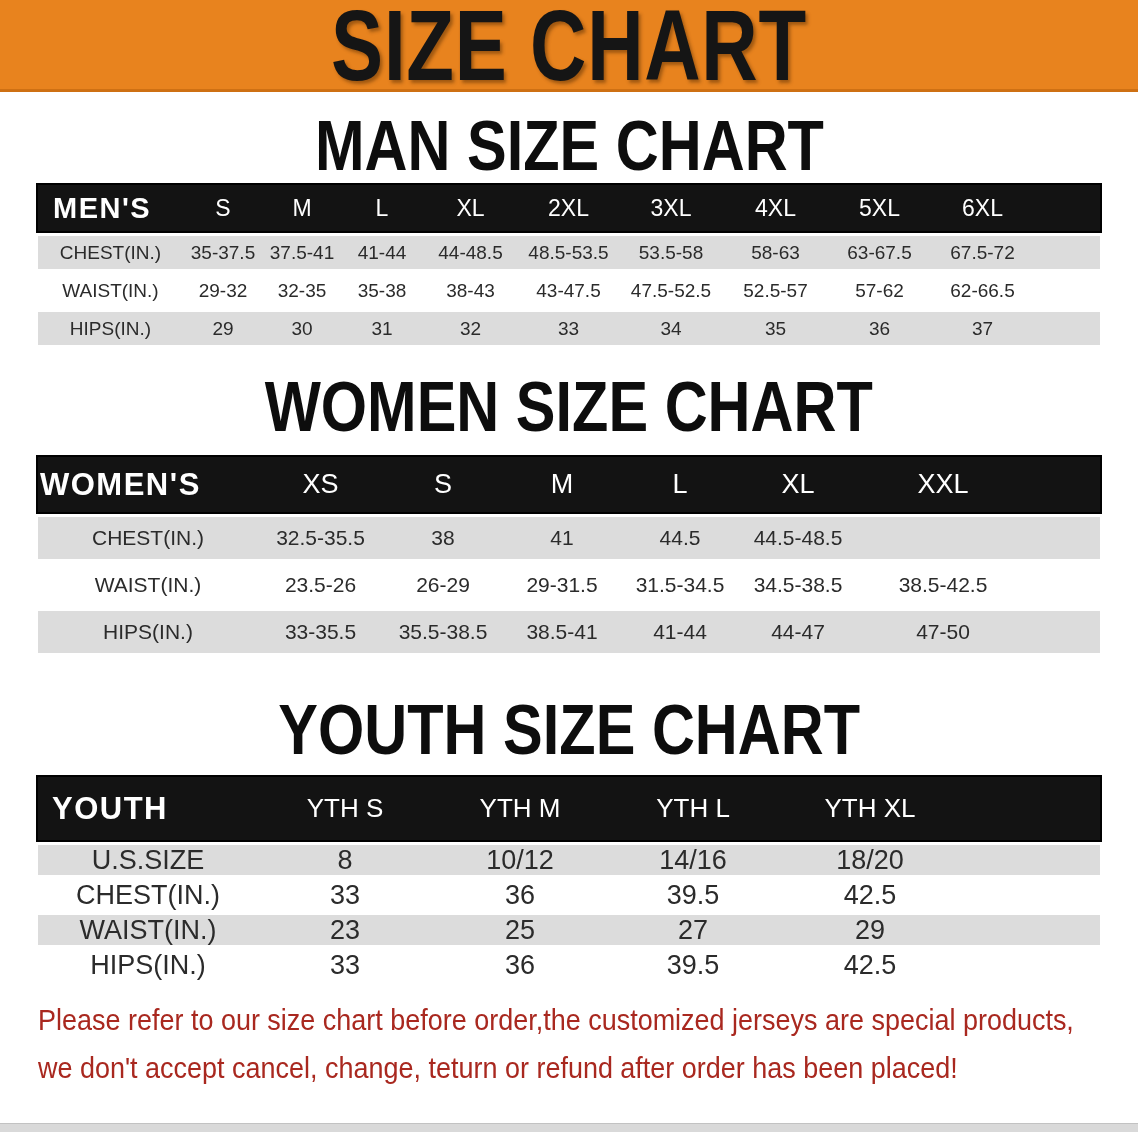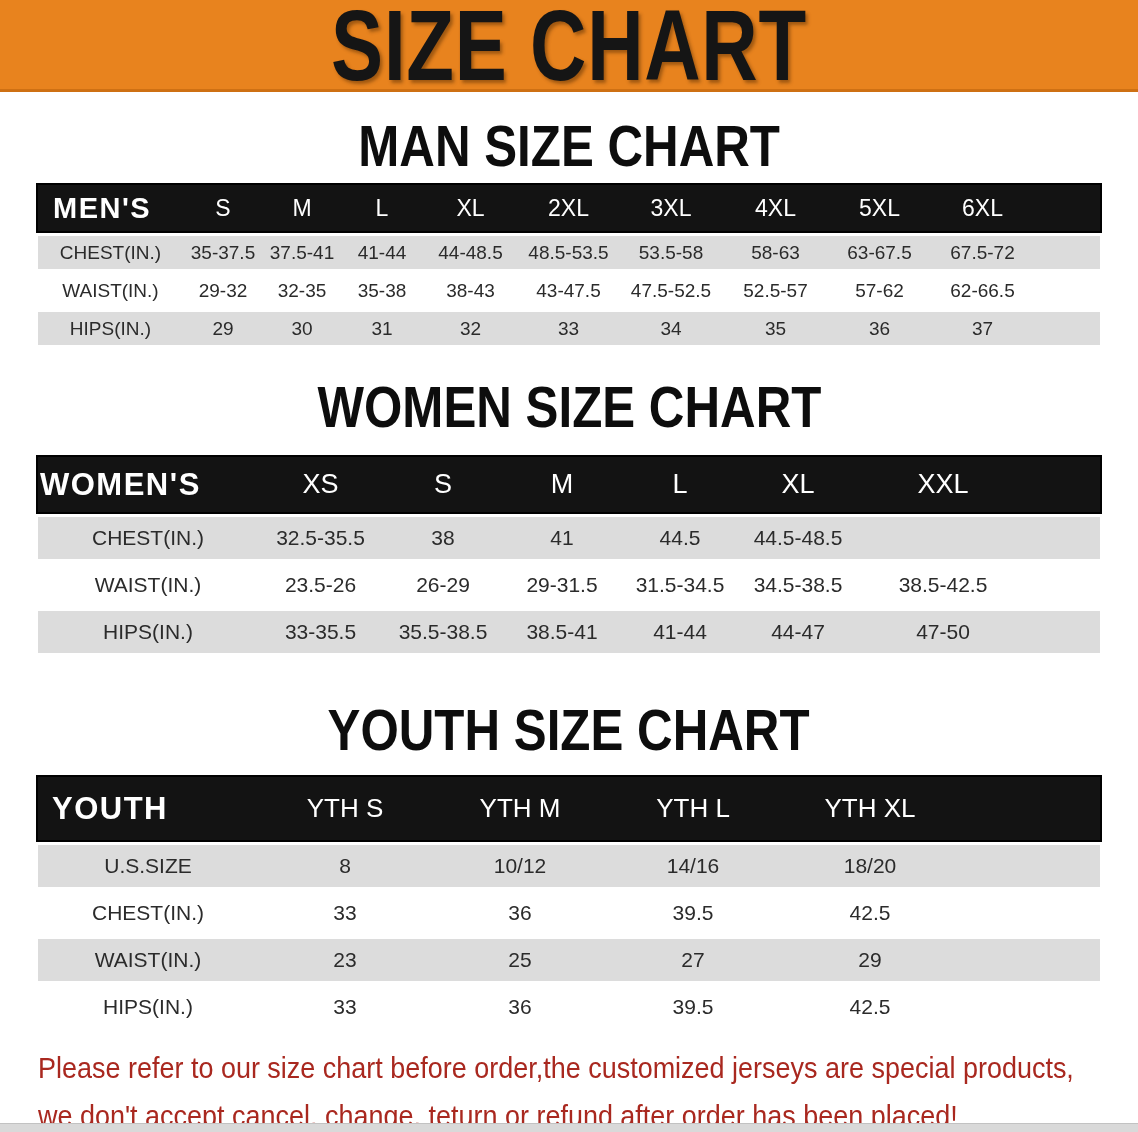--- a/index.html
+++ b/index.html
@@ -24,21 +24,21 @@
     transform: scaleX(0.78);
     transform-origin: center center;
     letter-spacing: 1px;
     text-shadow: 3px 3px 4px rgba(70,35,0,0.45);
     white-space: nowrap;
   }
 
   
   .section-heading {
     text-align: center; font-weight: bold; color: #0d0d0d;
-    font-size: 58px; line-height: 56px; white-space: nowrap;
+    font-size: 70px; line-height: 56px; white-space: nowrap;
   }
   .section-heading .squeeze {
     display: inline-block; transform: scaleX(0.85); transform-origin: center center;
   }
   .section-men   { margin-top: 26px; }
   .section-men   .section-heading { margin-bottom: 11px; }
   .section-women { margin-top: 34px; }
   .section-women .section-heading { margin-bottom: 22px; margin-top: 26px; }
   .section-youth { margin-top: 49px; }
   .section-youth .section-heading { margin-bottom: 19px; }
@@ -67,21 +67,21 @@
   .trow.plain  { background: var(--row-plain, #FFFFFF); }
 
   .men   .trow { grid-template-columns: 145px 80px 78px 82px 95px 101px 104px 105px 103px 103px 1fr; height: 33px; font-size: 19px; }
   .men   .trow.thead { height: 46px; font-size: 23px; }
   .men   .trow.thead .rowlabel { font-size: 29px; padding-left: 15px; }
 
   .women .trow { grid-template-columns: 220px 125px 120px 118px 118px 118px 172px 1fr; height: 42px; font-size: 21px; }
   .women .trow.thead { height: 55px; font-size: 27px; }
   .women .trow.thead .rowlabel { font-size: 31px; padding-left: 2px; }
 
-  .youth .trow { grid-template-columns: 220px 174px 176px 170px 184px 1fr; height: 42px; font-size: 21px; }
+  .youth .trow { grid-template-columns: 220px 174px 176px 170px 184px 1fr; height: 30px; font-size: 27px; }
   .youth .trow.thead { height: 63px; font-size: 26px; }
   .youth .trow.thead .rowlabel { font-size: 31px; padding-left: 14px; }
 
   
   .disclaimer {
     margin: 16px 38px 0 38px;
     color: var(--disclaimer-text, #A9281F);
     font-size: 29px; line-height: 48px;
   }
   .disclaimer .dline {

